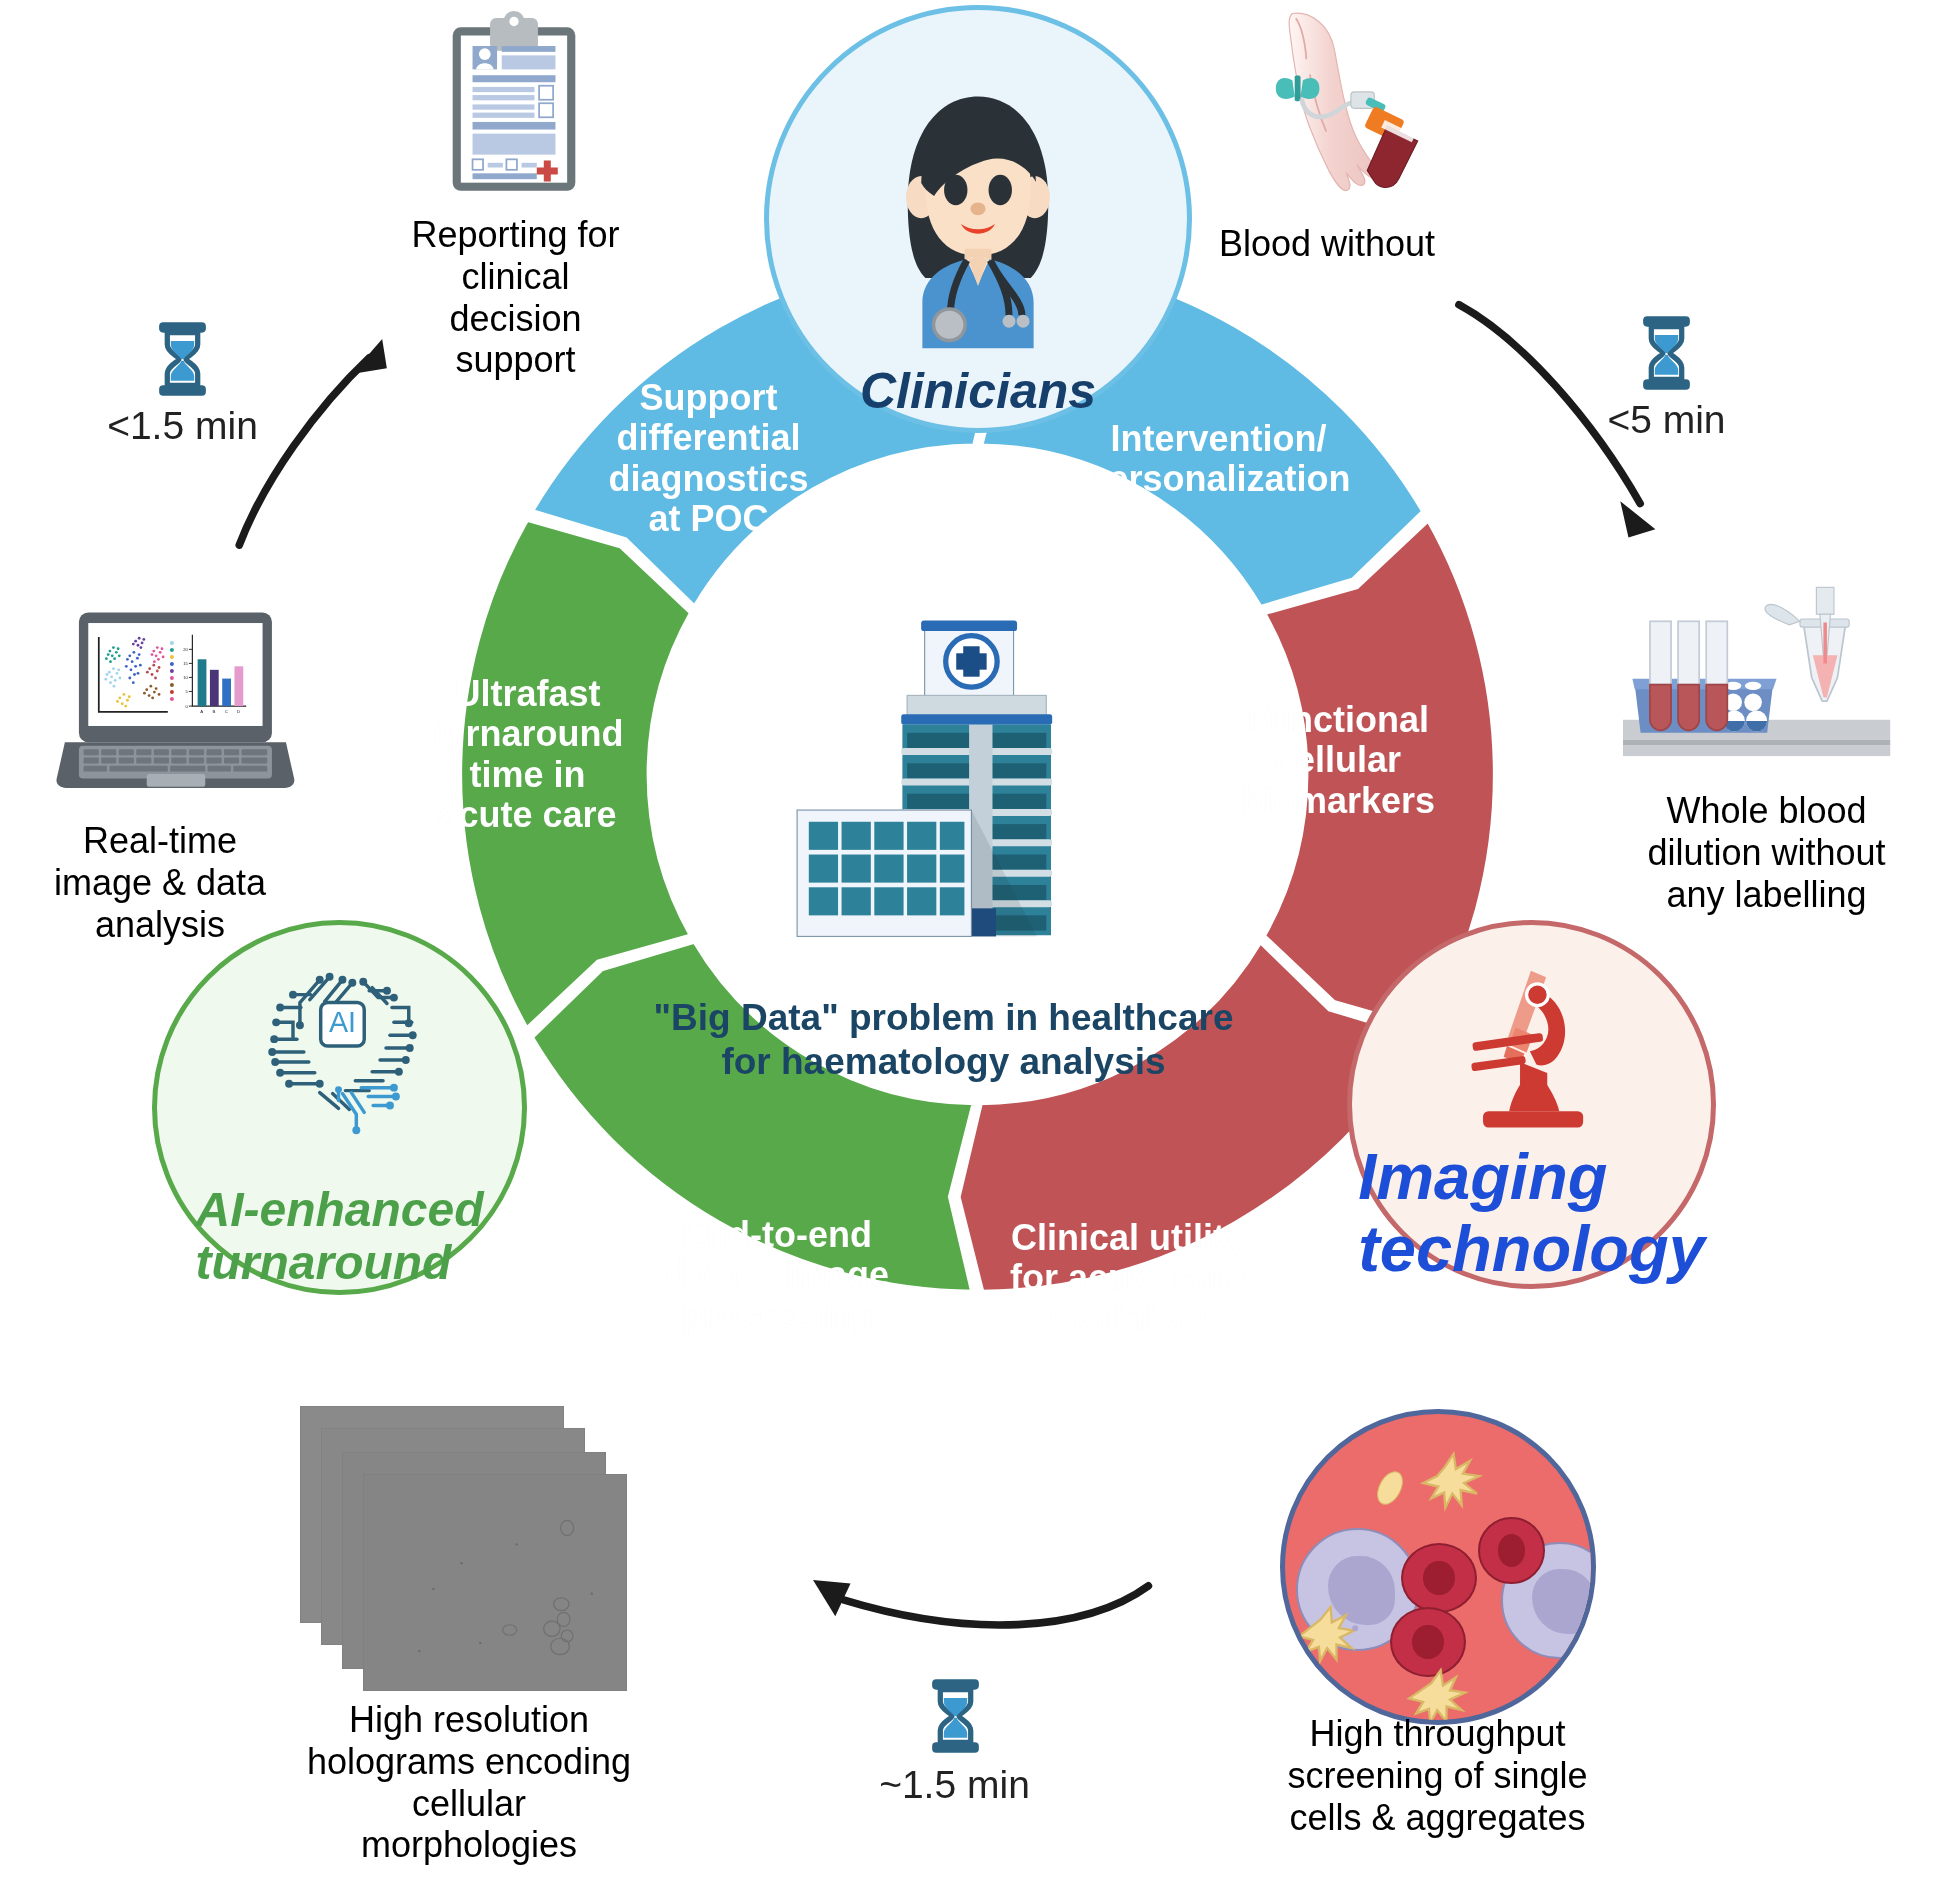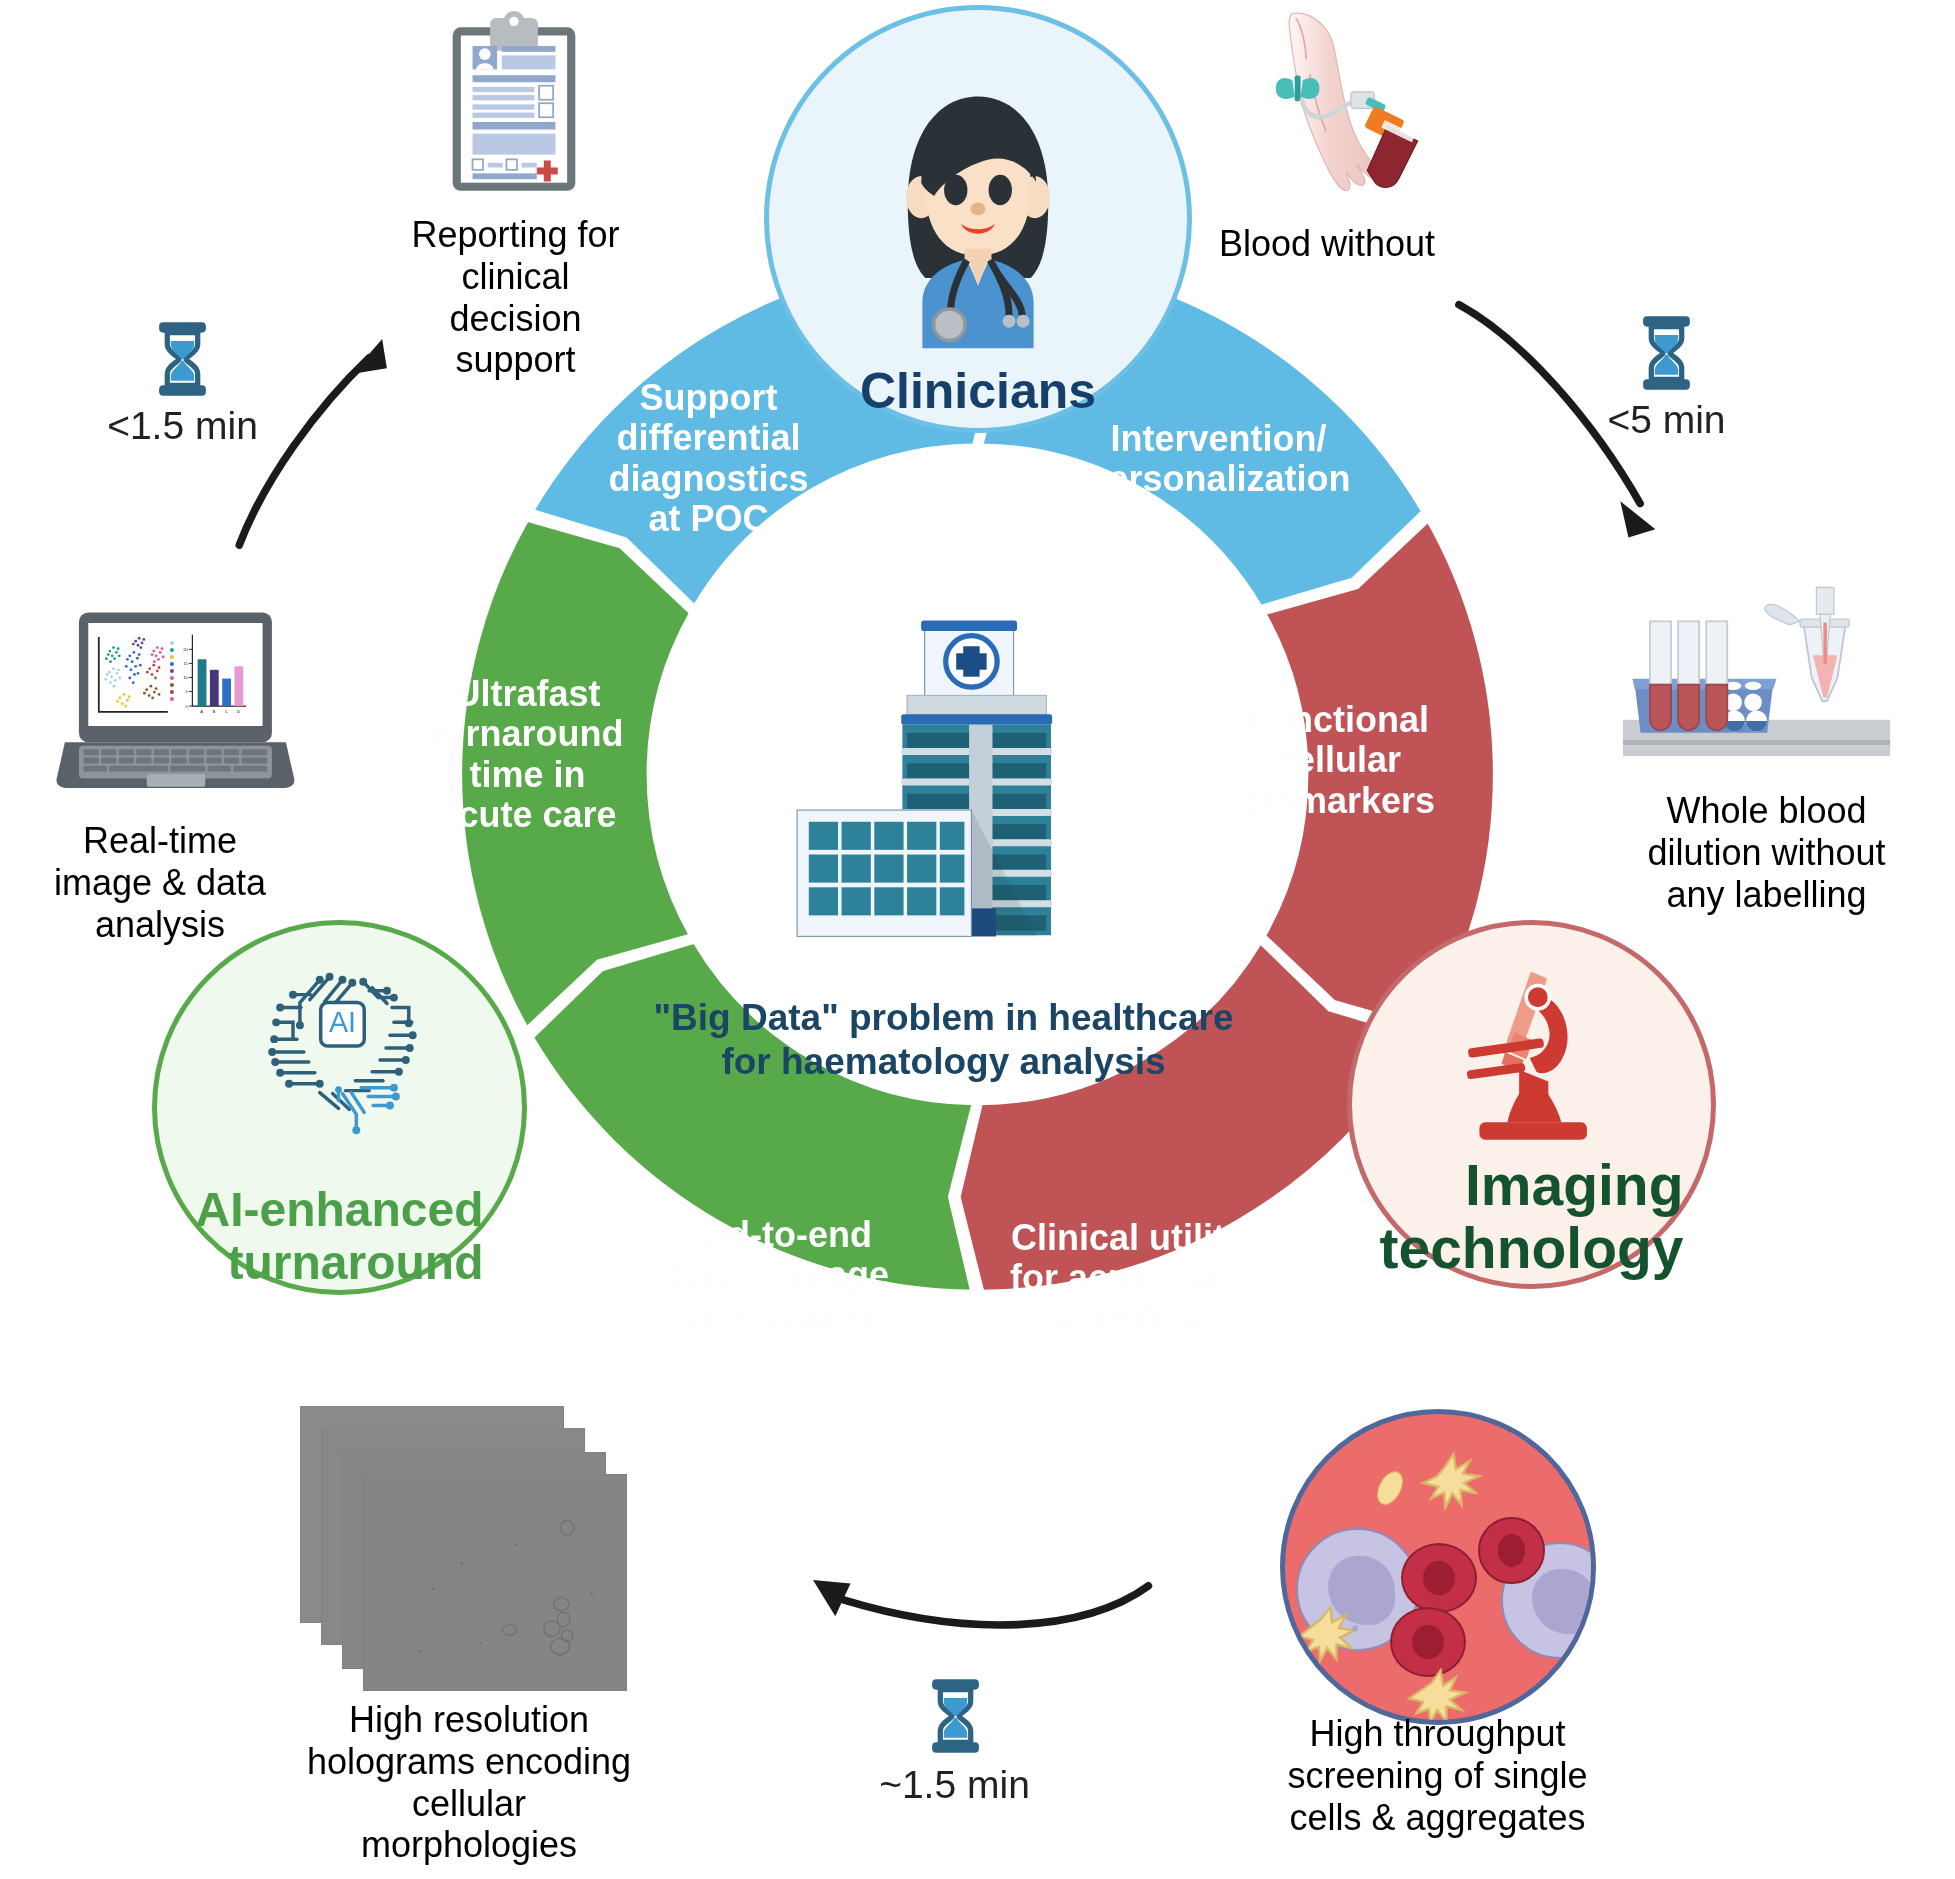--- a/index.html
+++ b/index.html
@@ -27,22 +27,22 @@
     font-family:"Liberation Sans", sans-serif;
     font-size:39px; color:#222; text-align:center; font-weight:400;
   }
 
   
   .hubcircle {
     position:absolute; border-radius:50%;
     display:flex; flex-direction:column; align-items:center; justify-content:flex-start;
   }
   .hub-title {
-    font-weight:bold; text-align:right; line-height:1.1;
-    font-family:"Liberation Sans", sans-serif; white-space:pre-line;
+    font-weight:bold; text-align:left; line-height:1.1;
+    font-family:"Liberation Sans", sans-serif; white-space:pre-line;font-style:italic;
   }
 
   
   .centertext {
     position:absolute; text-align:center;
     font-family:"Liberation Sans", sans-serif;
     font-weight:bold; font-size:37px; line-height:1.2;
     color:#1b4565; white-space:pre-line;
   }
 
@@ -197,21 +197,21 @@
       <circle cx="160" cy="62" r="20" fill="#cc3a32" stroke="#fff" stroke-width="6"></circle>
 
       <rect x="40" y="150" width="130" height="16" rx="6" fill="#cc3a32" transform="rotate(-8 40 150)"></rect>
       <rect x="38" y="188" width="100" height="15" rx="6" fill="#cc3a32" transform="rotate(-8 38 188)"></rect>
 
       <path d="M128 186 L178 206 L178 248 L128 248 Z" fill="#cc3a32"></path>
 
       <path d="M152 200 C174 214 196 256 200 276 L108 276 C112 252 132 214 152 200 Z" fill="#cc3a32"></path>
       <rect x="60" y="276" width="184" height="30" rx="10" fill="#cc3a32"></rect>
     </svg>
-    <div class="hub-title" style="font-size:57px;color:#14532d;margin-top:5.9px;">Imaging
+    <div class="hub-title" style="font-size:65px;color:#1d4ed8;margin-top:5.9px;">Imaging
 technology</div>
   </div>
 
   <div class="hubcircle" style="left:152px;top:920px;width:375px;height:375px;background:#f0f9ee;border:5.3px solid #57a94a;gap:44px;">
     <svg width="223" height="211" viewBox="0 0 380 360" style="margin-top:35px;">
       <g stroke="#2e6179" stroke-width="7" fill="none" stroke-linecap="round">
         <path d="M150 40 L110 86 L110 132"></path>
           <path d="M170 34 L130 80"></path>
         <path d="M196 40 L160 84"></path>
           <path d="M216 46 L182 86"></path>

